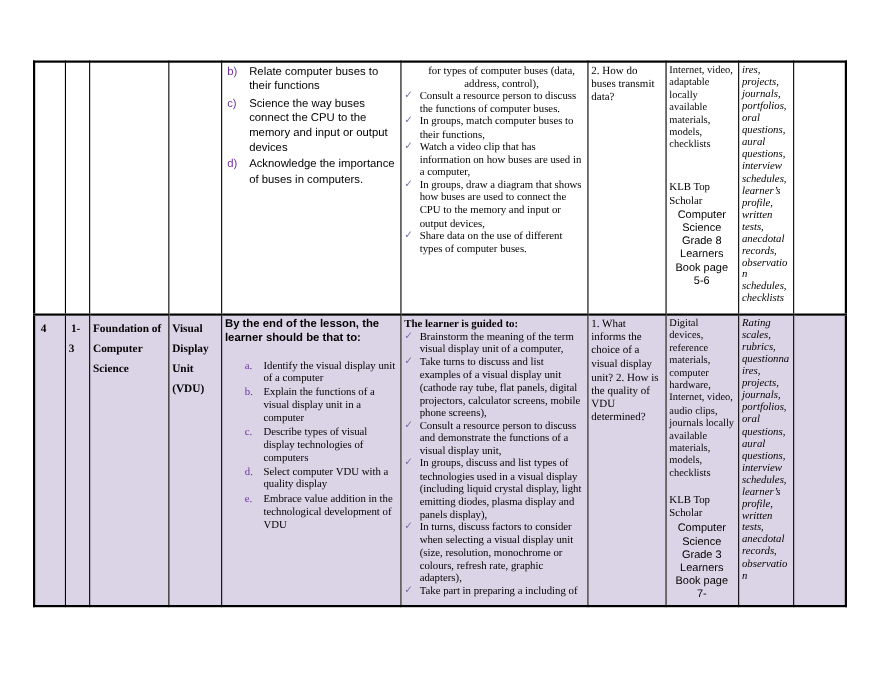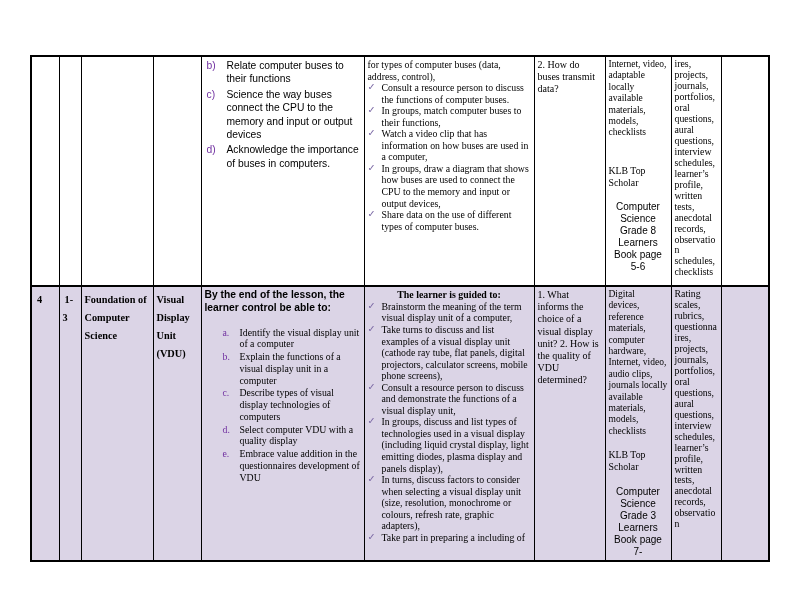--- a/index.html
+++ b/index.html
@@ -18,34 +18,34 @@
         line-height:1.3;margin-bottom:2px;}
   .out-r1 .marker{flex:0 0 20px;}
 
   
   .out-hdr{font-family:"Liberation Sans",sans-serif;font-weight:bold;font-size:10.3px;line-height:1.25;}
   .out-r2-list{margin-left:18px;margin-top:12px;}
   .out-r2-list .li{display:flex;font-size:9.8px;line-height:1.2;margin-bottom:1px;}
   .out-r2-list .marker{flex:0 0 17px;}
 
   
-  .exp-hdr{font-weight:bold;font-size:9.9px;line-height:1.2;text-align:center;}
+  .exp-hdr{font-weight:bold;font-size:9.9px;line-height:1.2;}
   .exp .li{display:flex;font-size:9.8px;line-height:1.18;}
   .exp .check{flex:0 0 14px;color:#7d6ba6;font-size:9.5px;}
-  .exp .lead{font-size:9.8px;line-height:1.18;}
+  .exp .lead{margin-left:14px;font-size:9.8px;line-height:1.18;text-align:center;}
 
   .kq{font-size:10px;line-height:1.22;}
 
   .res{font-size:9.5px;line-height:1.2;overflow-wrap:break-word;}
   .res .pub{margin-top:26px;font-size:9.8px;line-height:1.25;}
   .res .pub2{margin-top:12px;font-size:9.8px;line-height:1.25;}
   .res .book{font-family:"Liberation Sans",sans-serif;font-size:10px;line-height:1.2;
-        text-align:center;margin-top:12px;}
-
-  .assess{font-size:9.8px;line-height:1.12;overflow-wrap:break-word;}
+        text-align:center;margin-top:1px;}
+
+  .assess{font-size:9.8px;line-height:1.12;overflow-wrap:break-word;font-style:italic;}
 
   .strand{font-weight:bold;font-size:10.3px;line-height:1.2;}
   .wk{font-weight:bold;font-size:10.3px;padding-left:2px;}
 </style>
 </head>
 <body>
 
 <div class="page">
   <table class="sow">
     <colgroup>
@@ -130,41 +130,41 @@
       <td><span></span></td>
     </tr>
 
     <tr class="r2">
       <td><span class="wk">4</span></td>
       <td><span class="wk">1-3</span></td>
       <td><span class="strand">Foundation of Computer Science</span></td>
       <td><span class="strand">Visual Display Unit (VDU)</span></td>
 
       <td>
-        <div class="out-hdr">By the end of the lesson, the learner control be able to:</div>
+        <div class="out-hdr">By the end of the lesson, the learner should be that to:</div>
         <div class="out-r2-list">
           <div class="li">
             <span class="marker purple">a.</span>
             <span>Identify the visual display unit of a computer</span>
           </div>
           <div class="li">
             <span class="marker purple">b.</span>
             <span>Explain the functions of a visual display unit in a computer</span>
           </div>
           <div class="li">
             <span class="marker purple">c.</span>
             <span>Describe types of visual display technologies of computers</span>
           </div>
           <div class="li">
             <span class="marker purple">d.</span>
             <span>Select computer VDU with a quality display</span>
           </div>
           <div class="li">
             <span class="marker purple">e.</span>
-            <span>Embrace value addition in the questionnaires development of VDU</span>
+            <span>Embrace value addition in the technological development of VDU</span>
           </div>
         </div>
       </td>
 
       <td>
         <div class="exp">
           <div class="exp-hdr">The learner is guided to:</div>
           <div class="li">
             <span class="check">✓</span>
             <span>Brainstorm the meaning of the term visual display unit of a computer,</span>

